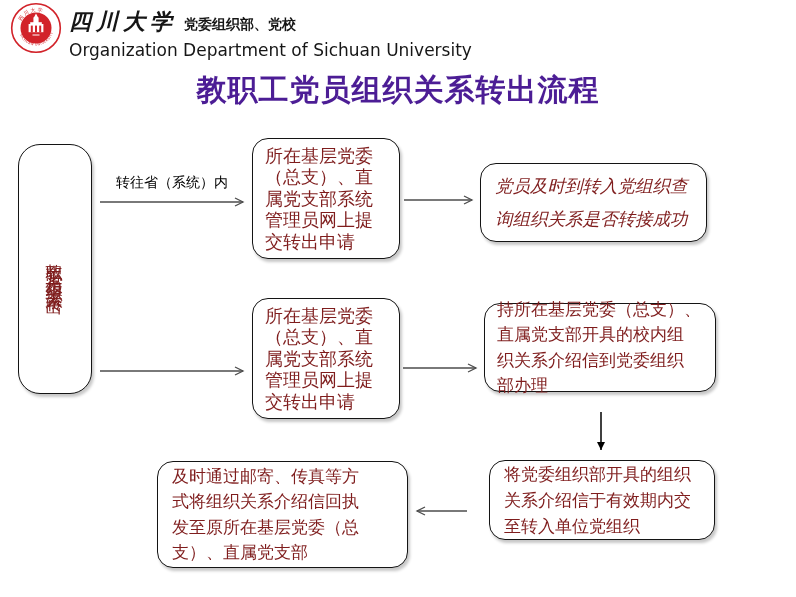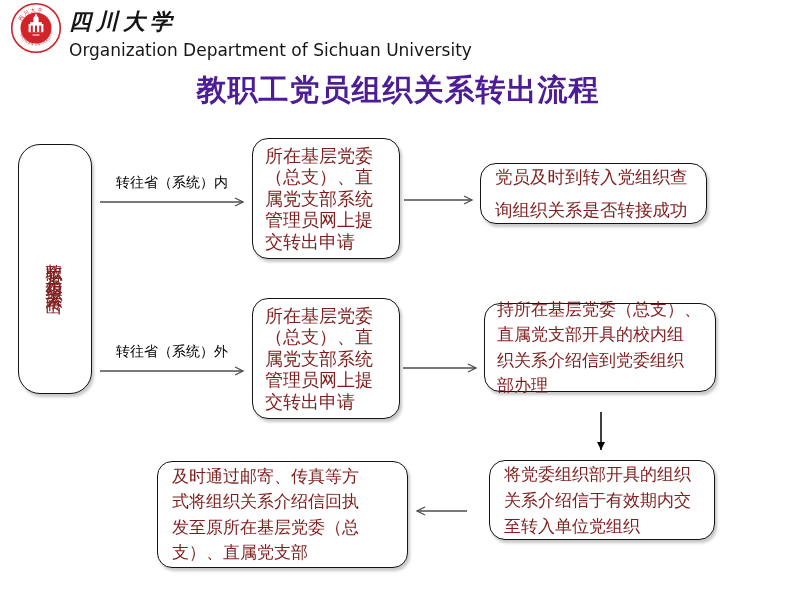--- a/index.html
+++ b/index.html
@@ -47,25 +47,25 @@
     font-family: "DejaVu Serif", serif;
     white-space: pre-line; color: #7f1d1d;
   }
   .box-start {
     left: 18px; top: 144px; width: 74px; height: 250px; border-radius: 22px;
     justify-content: center;
     writing-mode: vertical-rl; text-orientation: upright;
     font-size: 17px; letter-spacing: 3.5px;
   }
   .box-apply-1 { left: 252px; top: 138px; width: 148px; height: 121px; font-size: 18px; line-height: 21.5px; padding: 0 12px; }
-  .box-verify  { left: 480px; top: 163px; width: 227px; height: 61px;  font-size: 17.5px; line-height: 33px; padding: 0 14px; }
+  .box-verify  { left: 480px; top: 163px; width: 227px; height: 79px;  font-size: 17.5px; line-height: 33px; padding: 0 14px; font-style: italic; }
   .box-apply-2 { left: 252px; top: 298px; width: 148px; height: 121px; font-size: 18px; line-height: 21.5px; padding: 0 12px; }
   .box-letter  { left: 484px; top: 303px; width: 232px; height: 89px; font-size: 17px; line-height: 25.5px; padding: 0 12px; }
   .box-deliver { left: 489px; top: 460px; width: 226px; height: 80px; font-size: 17px; line-height: 26px; padding: 0 14px; }
-  .box-receipt { left: 157px; top: 461px; width: 251px; height: 107px; font-size: 17px; line-height: 25.5px; padding: 0 14px; border-radius: 15px; }
+  .box-receipt { left: 157px; top: 461px; width: 251px; height: 107px; font-size: 17px; line-height: 25.5px; padding: 0 14px; }
 
   
   .lbl {
     position: absolute; text-align: center;
     font-family: "DejaVu Serif", serif; font-size: 14px; color: #000;
     white-space: nowrap;
   }
   .lbl-in-top  { left: 96px; top: 174px; width: 152px; }
   .lbl-in-bot  { left: 96px; top: 207px; width: 152px; letter-spacing: 2px; }
   .lbl-out-top { left: 96px; top: 343px; width: 152px; }
@@ -100,20 +100,21 @@
       <text font-size="5" fill="#d2232a" font-family="DejaVu Serif, serif">
         <textPath href="#arcTop" startOffset="14%">四 川 大 学</textPath>
       </text>
       <text font-size="3.4" fill="#d2232a" font-family="DejaVu Sans, sans-serif" letter-spacing="0.4">
         <textPath href="#arcBot" startOffset="12%">SICHUAN UNIVERSITY</textPath>
       </text>
     </svg>
     <div class="brand">
       <div class="brand-top">
         <span class="uni-name">四川大学</span>
+        <span class="dept">党委组织部、党校</span>
       </div>
       <div class="dept-en">Organization Department of Sichuan University</div>
     </div>
   </div>
 
   <h1 class="title">教职工党员组织关系转出流程</h1>
 
   <svg class="connectors" width="796" height="597" viewBox="0 0 796 597">
     <defs>
       <marker id="openHead" markerWidth="12" markerHeight="12" refX="9" refY="5" orient="auto" markerUnits="userSpaceOnUse">
@@ -127,21 +128,20 @@
     <line x1="404" y1="200" x2="472" y2="200" stroke="#4d4d4d" stroke-width="1.3" marker-end="url(#openHead)"></line>
     <line x1="100" y1="371" x2="243" y2="371" stroke="#4d4d4d" stroke-width="1.3" marker-end="url(#openHead)"></line>
     <line x1="403" y1="368" x2="476" y2="368" stroke="#4d4d4d" stroke-width="1.3" marker-end="url(#openHead)"></line>
     <line x1="601" y1="412" x2="601" y2="450" stroke="#000000" stroke-width="1.5" marker-end="url(#solidHead)"></line>
     <line x1="467" y1="511" x2="417" y2="511" stroke="#4d4d4d" stroke-width="1.3" marker-end="url(#openHead)"></line>
   </svg>
 
   <div class="box box-start">教职工党员组织关系转出</div>
 
   <div class="lbl lbl-in-top">转往省（系统）内</div>
-  <div class="lbl lbl-out-top">转往省（系统）外</div>
 
   <div class="box box-apply-1">所在基层党委
 （总支）、直
 属党支部系统
 管理员网上提
 交转出申请</div>
   <div class="box box-verify">党员及时到转入党组织查
 询组织关系是否转接成功</div>
 
   <div class="box box-apply-2">所在基层党委

